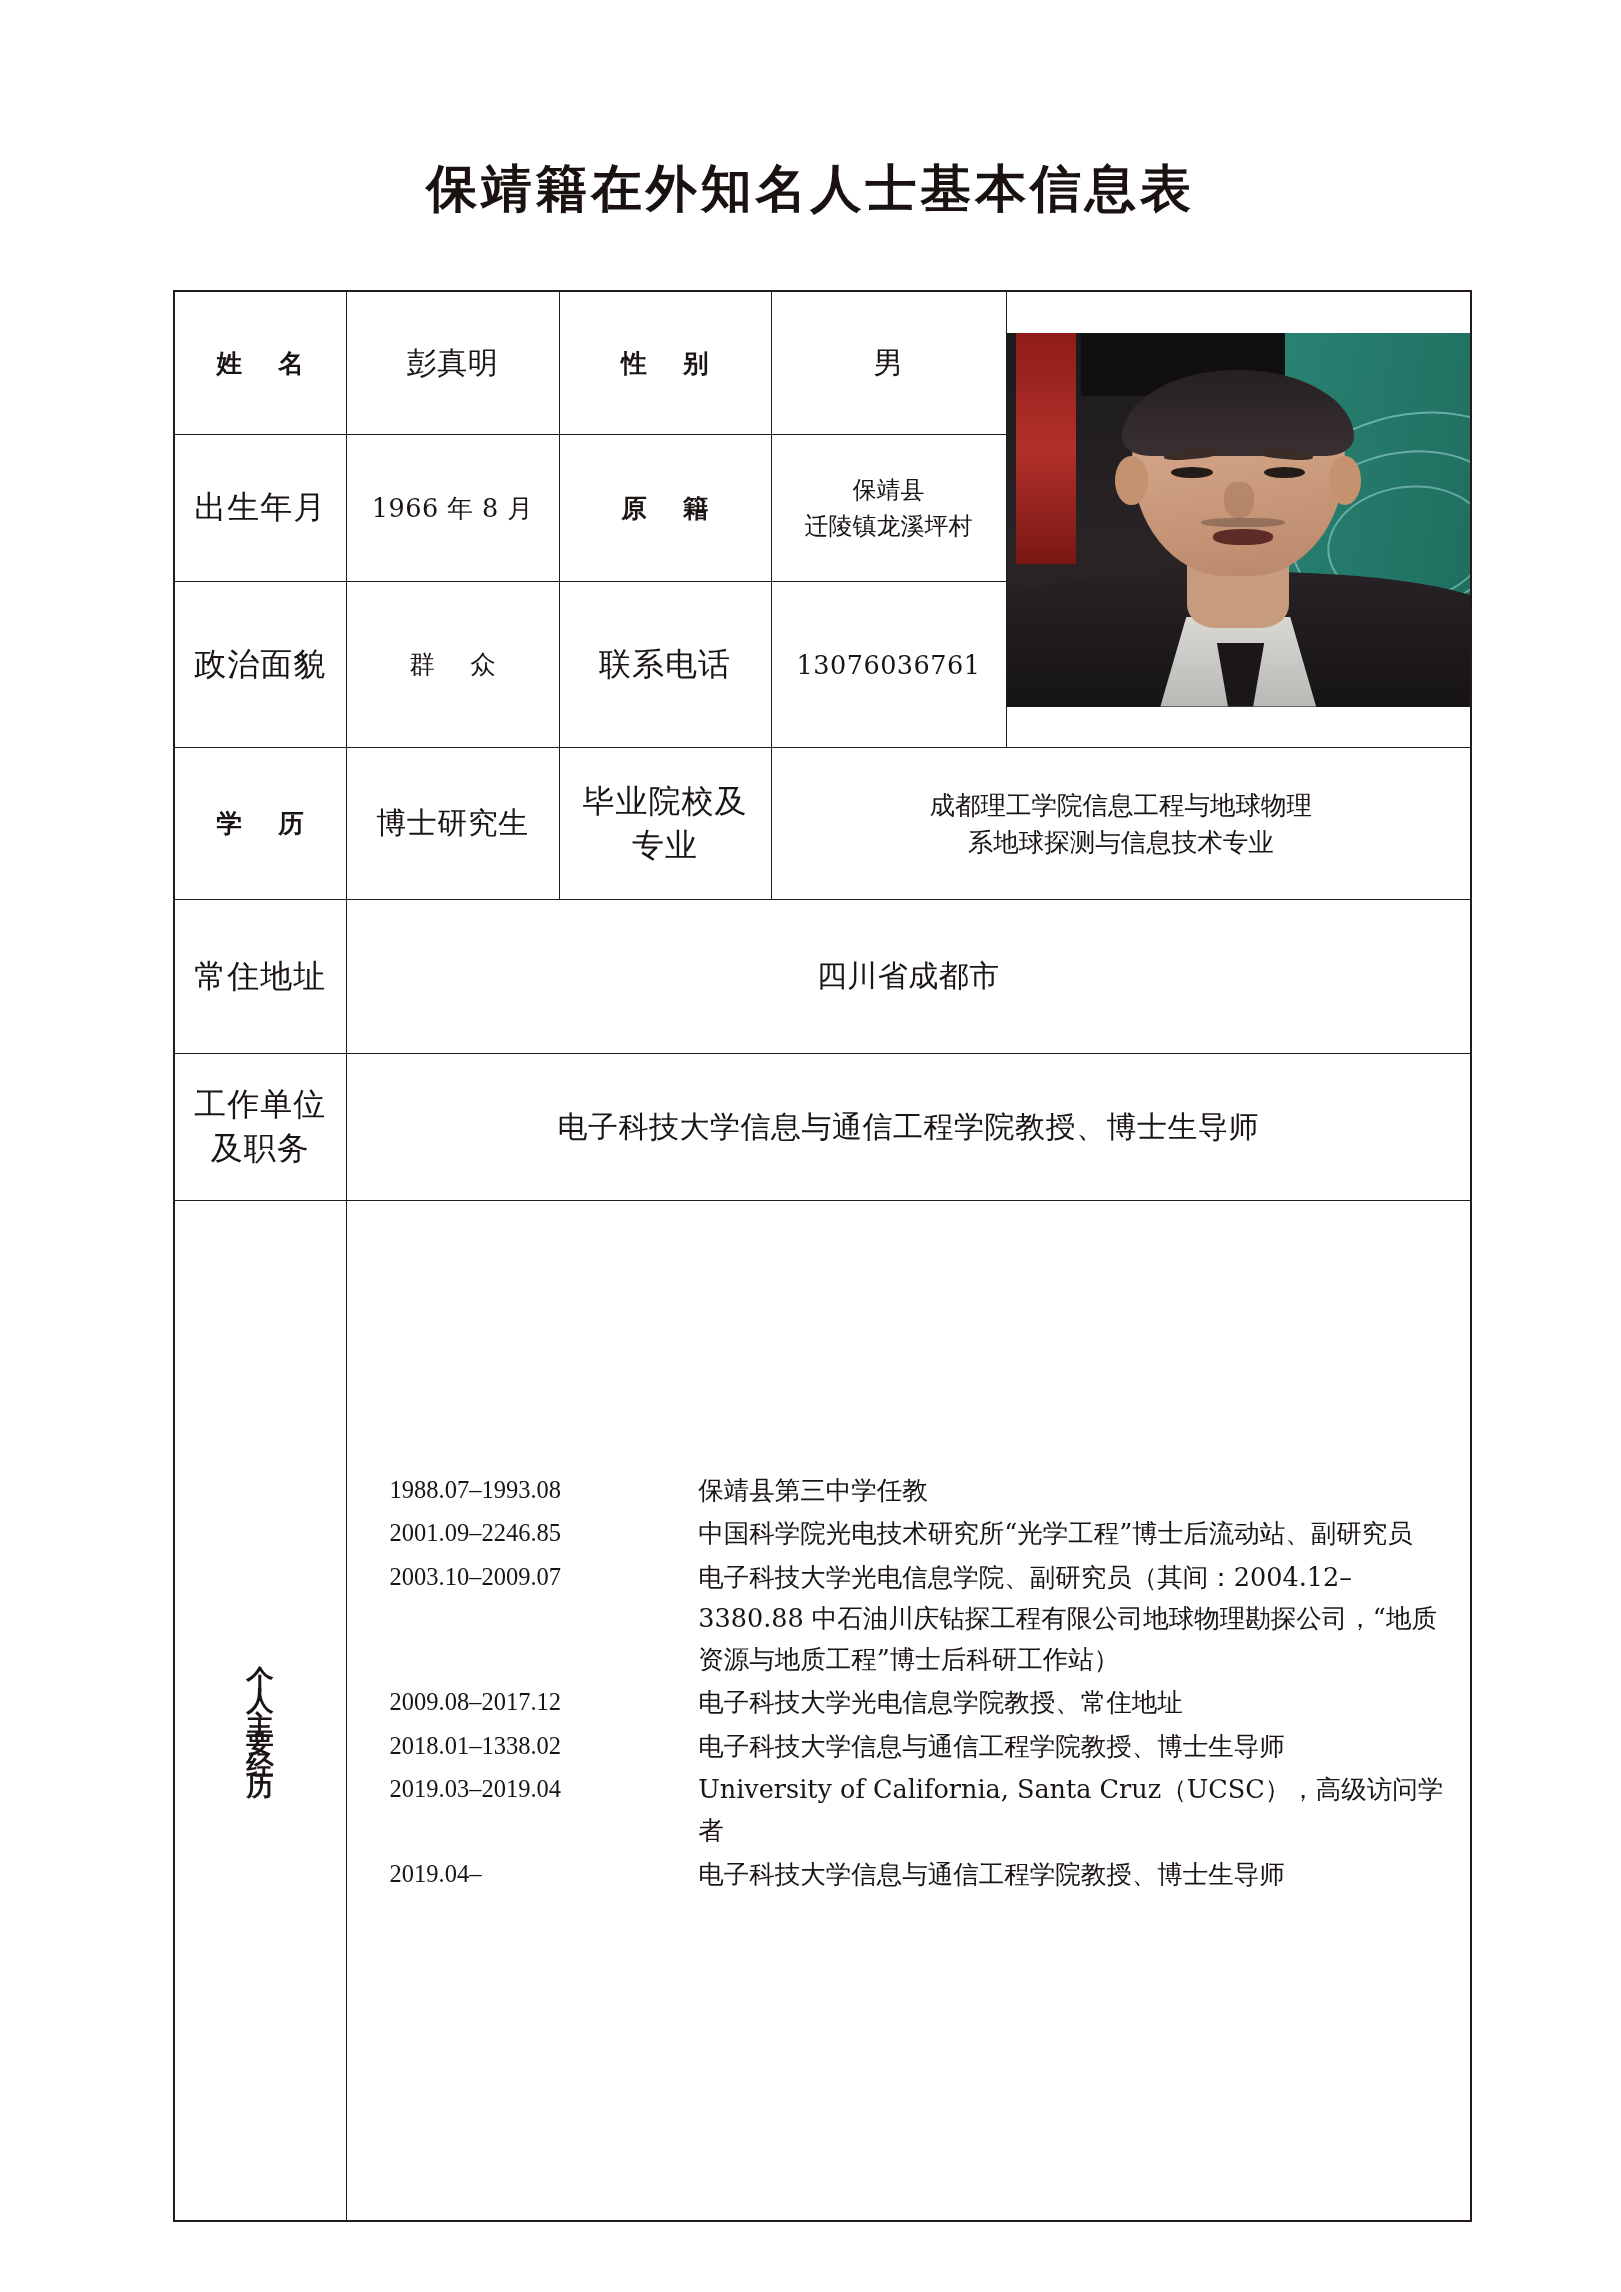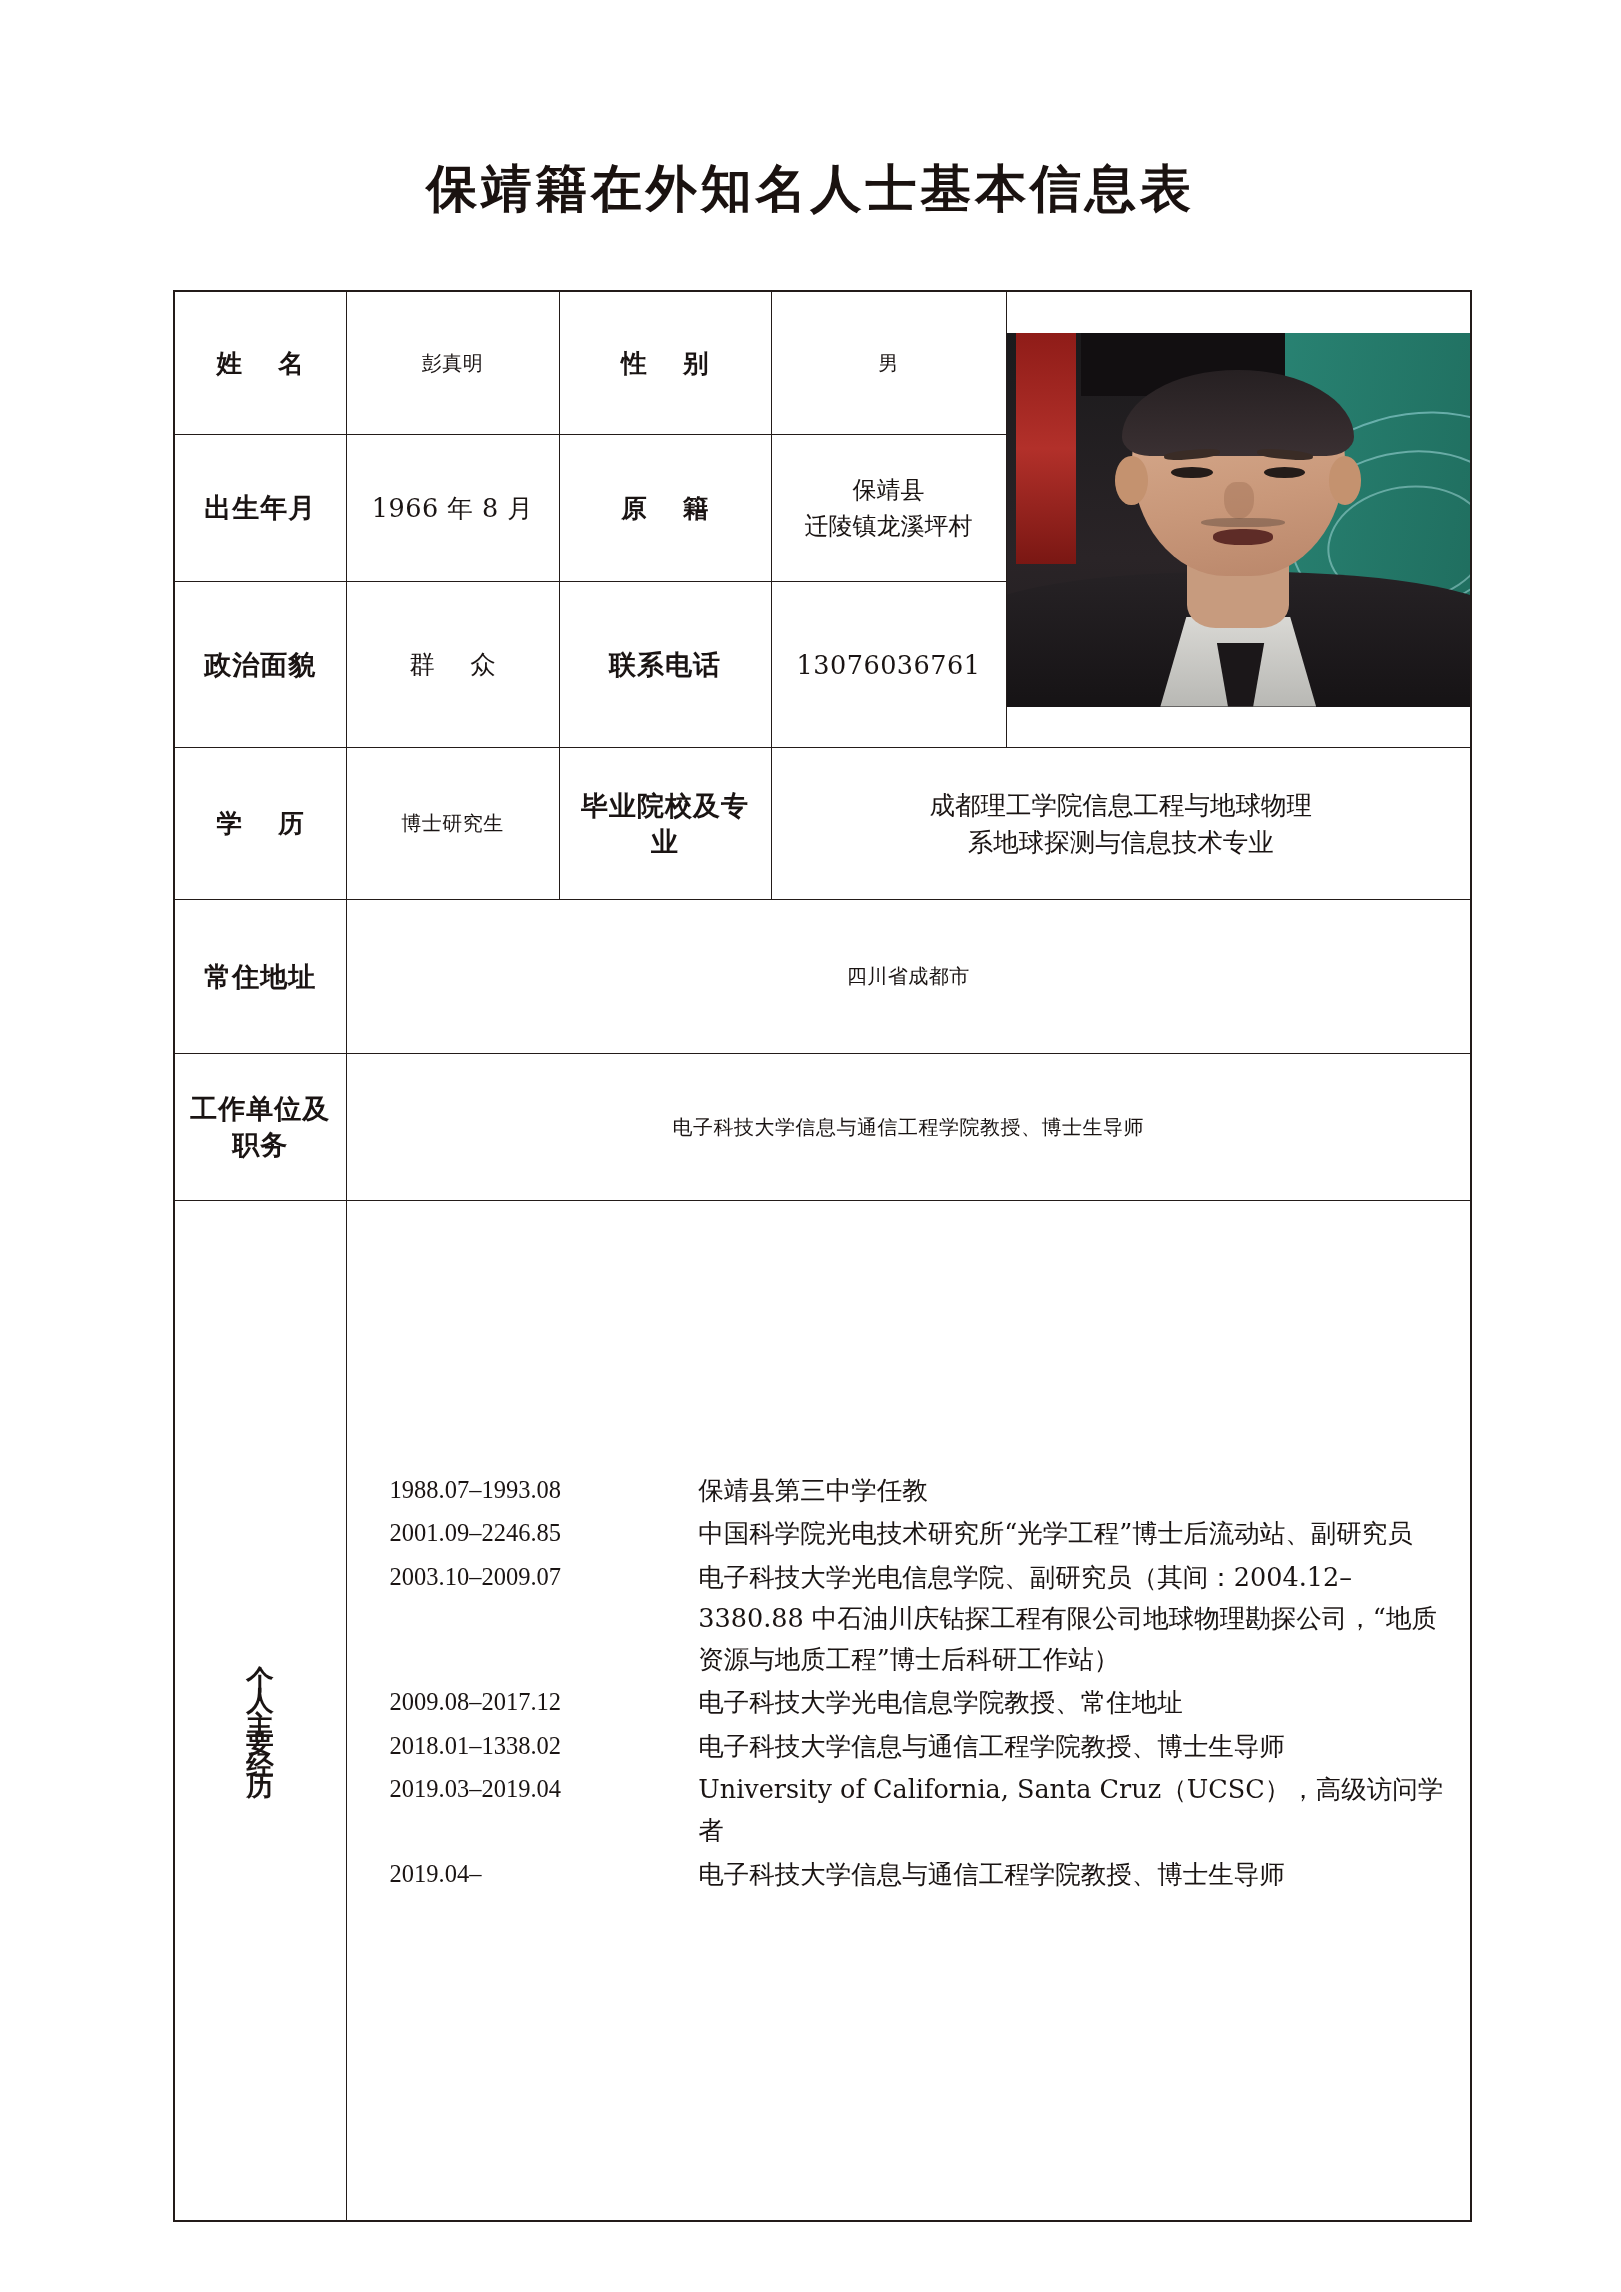--- a/index.html
+++ b/index.html
@@ -56,32 +56,32 @@
     text-align: center;
     font-family: "DejaVu Serif", "Liberation Serif", serif;
     color: #1a1413;
   }
   
   .info-table {
     border: 2.9px solid #231b19;
   }
 
   .lbl {
-    font-weight: 700;
-    font-size: 27px;
+    font-weight: 400;
+    font-size: 32px;
     letter-spacing: 1px;
   }
   .lbl-sp {
     font-weight: 700;
     font-size: 25.5px;
     letter-spacing: 13.7px;
     text-indent: 13.7px;
   }
   .val {
-    font-size: 20px;
+    font-size: 30px;
     letter-spacing: 0.5px;
   }
   .val-sp {
     font-size: 25.5px;
     letter-spacing: 13.7px;
     text-indent: 13.7px;
   }
   .val-num {
     font-size: 25.5px;
     letter-spacing: 0.5px;

